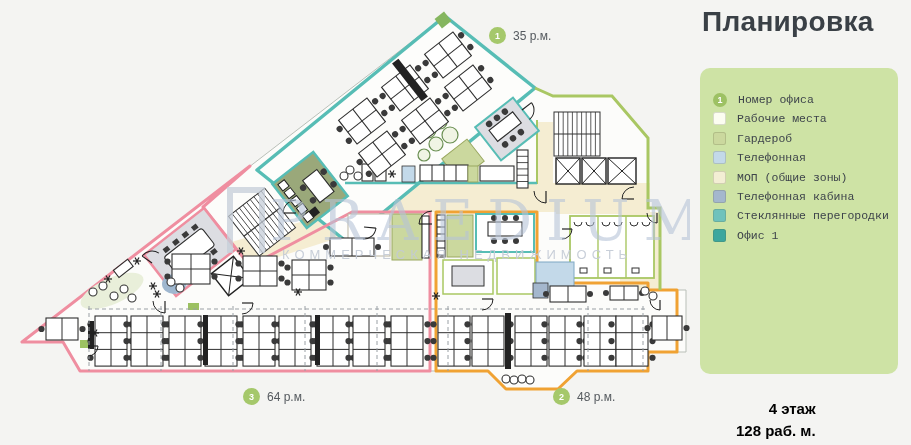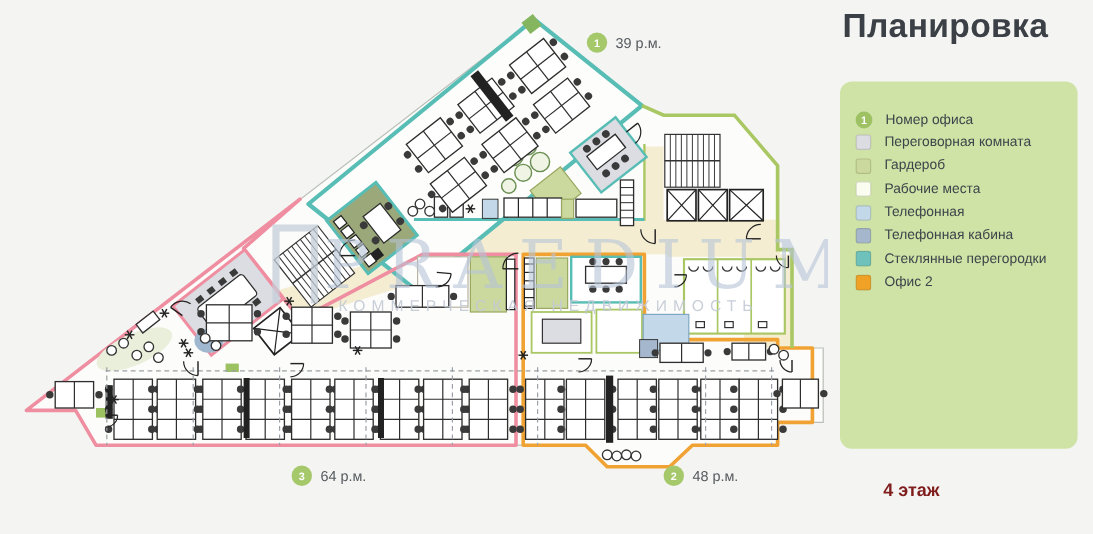--- a/index.html
+++ b/index.html
@@ -10,23 +10,23 @@
   .page-title{position:absolute;left:702px;top:6px;width:200px;margin:0;
     font-size:28px;font-weight:700;color:#3a4046;letter-spacing:.3px;}
   .legend{position:absolute;left:700px;top:68px;width:198px;height:306px;
     background:#cee3a5;border-radius:10px;box-sizing:border-box;padding:25px 8px 0 13px;}
   .legend-row{display:flex;align-items:center;gap:11px;height:13px;margin-bottom:6.4px;}
   .legend-row .swatch{width:13px;height:13px;border-radius:2.5px;flex:0 0 13px;
     border:1px solid rgba(90,100,60,.22);box-sizing:border-box;}
   .legend-row .circle{width:14px;height:14px;border-radius:50%;flex:0 0 14px;
     color:#fff;font-size:9px;font-weight:700;display:flex;align-items:center;justify-content:center;}
   .legend-row .dashline{width:16px;height:0;flex:0 0 16px;border-top:2.5px dashed #4a4f55;}
-  .legend-row .lbl{font-size:11.5px;color:#3e444b;white-space:nowrap;}
+  .legend-row .lbl{font-size:11.5px;color:#3e444b;white-space:nowrap;font-family:Liberation Mono, monospace;}
   .floor-info{position:absolute;left:736px;top:398px;font-size:15px;font-weight:700;
-    color:#7f1d1d;line-height:22px;text-align:right;}
+    color:#000000;line-height:22px;text-align:right;}
   
   .plan-label{position:absolute;display:flex;align-items:center;gap:7px;
     font-size:12px;color:#555a5f;}
   .plan-label .num{width:17px;height:17px;border-radius:50%;background:#a5c86b;color:#fff;
     font-size:9px;font-weight:700;display:flex;align-items:center;justify-content:center;}
   #lbl1{left:489px;top:27px} #lbl2{left:553px;top:388px} #lbl3{left:243px;top:388px}
   
   .wallthin{fill:#fcfcfa;stroke:#b9bfb8;stroke-width:1;}
   .teal{stroke:#57bdb5}.pink{stroke:#ef8ea0}.orange{stroke:#f0a233}.greenw{stroke:#a9c763}
   .beige{fill:#f5edd2}
@@ -672,64 +672,65 @@
 
     <g>
       <path d="M230,253 L230,190 L262,190 L262,253" fill="none" stroke="#c6cdd8" stroke-width="6" opacity=".75"></path>
       <text class="wm-brand" x="270" y="240">PRAEDIUM</text>
       <text class="wm-tag" x="282" y="259">КОММЕРЧЕСКАЯ НЕДВИЖИМОСТЬ</text>
     </g>
   </svg>
 
   <div class="plan-label" id="lbl1">
     <span class="num">1</span>
-    <span>39 р.м.</span>
+    <span>35 р.м.</span>
   </div>
   <div class="plan-label" id="lbl2">
     <span class="num">2</span>
     <span>48 р.м.</span>
   </div>
   <div class="plan-label" id="lbl3">
     <span class="num">3</span>
     <span>64 р.м.</span>
   </div>
 
   <h1 class="page-title">Планировка</h1>
 
   <div class="legend" id="legend">
       <div class="legend-row">
         <div class="circle" style="background: rgb(157, 193, 99);">1</div>
         <span class="lbl">Номер офиса</span>
       </div>
       <div class="legend-row">
-        <div class="swatch" style="background: rgb(220, 221, 226);"></div>
-        <span class="lbl">Переговорная комната</span>
+        <div class="swatch" style="background: rgb(252, 253, 241);"></div>
+        <span class="lbl">Рабочие места</span>
       </div>
       <div class="legend-row">
         <div class="swatch" style="background: rgb(203, 216, 158);"></div>
         <span class="lbl">Гардероб</span>
       </div>
       <div class="legend-row">
-        <div class="swatch" style="background: rgb(252, 253, 241);"></div>
-        <span class="lbl">Рабочие места</span>
+        <div class="swatch" style="background: rgb(195, 217, 233);"></div>
+        <span class="lbl">Телефонная</span>
       </div>
       <div class="legend-row">
-        <div class="swatch" style="background: rgb(195, 217, 233);"></div>
-        <span class="lbl">Телефонная</span>
+        <div class="swatch" style="background: rgb(243, 238, 212);"></div>
+        <span class="lbl">МОП (общие зоны)</span>
       </div>
       <div class="legend-row">
         <div class="swatch" style="background: rgb(164, 183, 205);"></div>
         <span class="lbl">Телефонная кабина</span>
       </div>
       <div class="legend-row">
         <div class="swatch" style="background: rgb(111, 194, 188);"></div>
         <span class="lbl">Стеклянные перегородки</span>
       </div>
       <div class="legend-row">
-        <div class="swatch" style="background: rgb(240, 162, 39);"></div>
-        <span class="lbl">Офис 2</span>
+        <div class="swatch" style="background: rgb(60, 167, 158);"></div>
+        <span class="lbl">Офис 1</span>
       </div>
     </div>
 
   <div class="floor-info">
     <div>4 этаж</div>
+    <div>128 раб. м.</div>
   </div>
 </div>
 
 </body></html>

